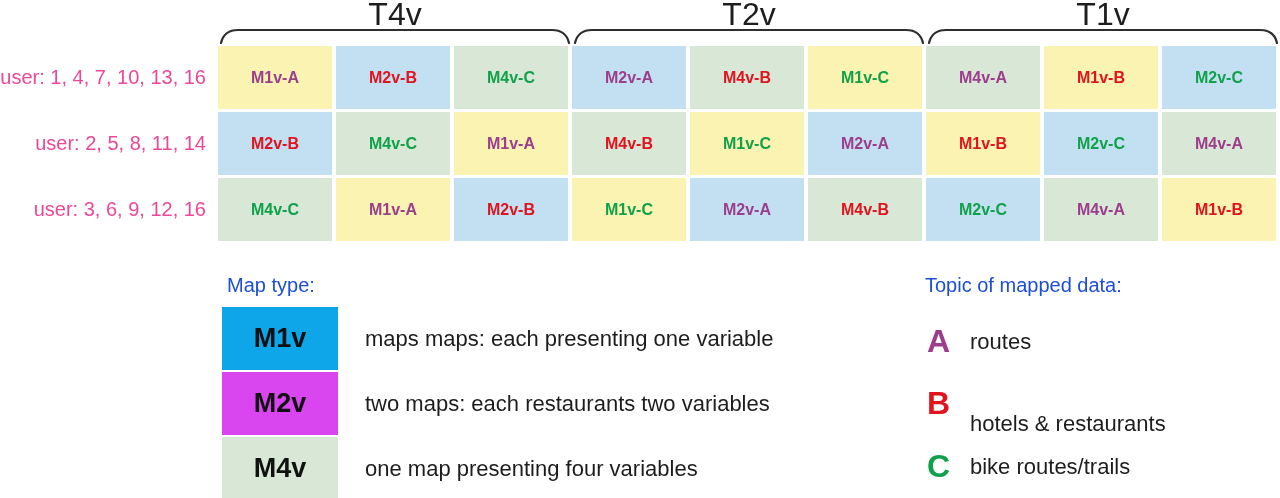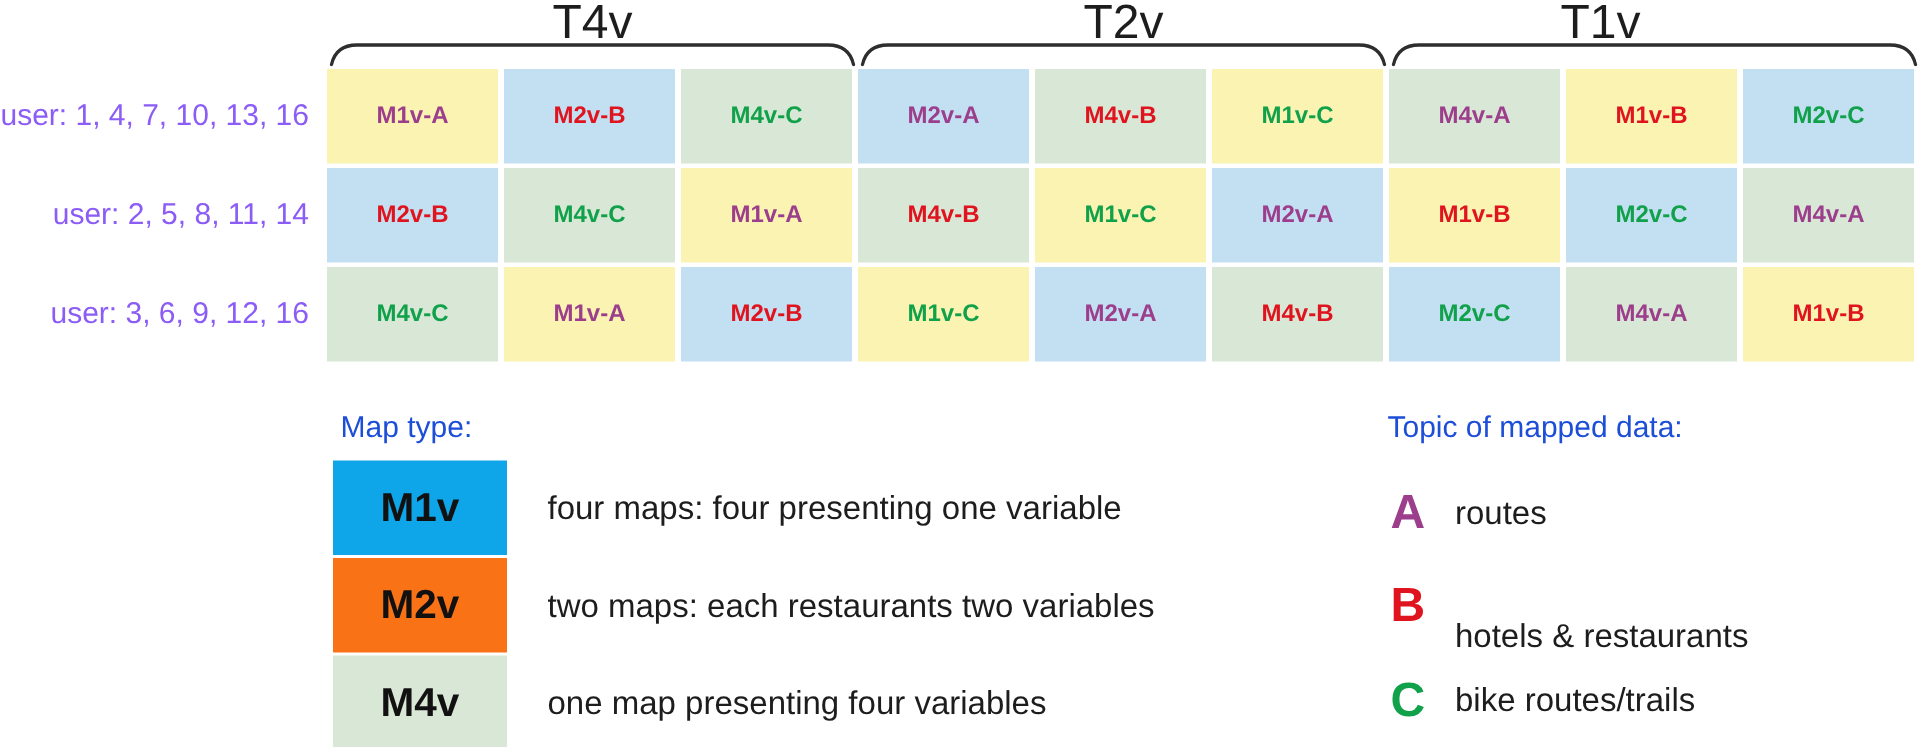--- a/index.html
+++ b/index.html
@@ -19,21 +19,21 @@
     text-align: center; font-size: 32px; line-height: 28px; color: #1d1d1d;
   }
   .group-brace {
     position: absolute; top: 27px; width: 354px; height: 18px; display: block;
   }
 
   
   .row-label {
     position: absolute; left: 0; width: 206px; height: 63px;
     text-align: right; line-height: 63px; font-size: 20px;
-    white-space: nowrap; color: #8b5cf6;
+    white-space: nowrap; color: #ec4899;
   }
   #cells { position: absolute; left: 218px; top: 46px; width: 1062px; height: 195px; }
   .cell {
     position: absolute; width: 114px; height: 63px;
     text-align: center; line-height: 63px;
     font-size: 16px; font-weight: bold;
   }
 
   
   .legend-title {
@@ -58,21 +58,21 @@
     font-size: 22px; white-space: nowrap; color: #1d1d1d;
   }
 </style>
 </head>
 <body>
 
 <div class="stage">
 
   <div class="group-header" style="left:218px">T4v</div>
   <div class="group-header" style="left:572px">T2v</div>
-  <div class="group-header" style="left:890px">T1v</div>
+  <div class="group-header" style="left:926px">T1v</div>
 
   <svg class="group-brace" style="left:218px" viewBox="0 0 354 18">
     <path d="M3,16 Q6,3 20,3 L334,3 Q348,3 351,16" fill="none" stroke="#2e2e2e" stroke-width="2.2" stroke-linecap="round"></path>
   </svg>
   <svg class="group-brace" style="left:572px" viewBox="0 0 354 18">
     <path d="M3,16 Q6,3 20,3 L334,3 Q348,3 351,16" fill="none" stroke="#2e2e2e" stroke-width="2.2" stroke-linecap="round"></path>
   </svg>
   <svg class="group-brace" style="left:926px" viewBox="0 0 354 18">
     <path d="M3,16 Q6,3 20,3 L334,3 Q348,3 351,16" fill="none" stroke="#2e2e2e" stroke-width="2.2" stroke-linecap="round"></path>
   </svg>
@@ -107,24 +107,24 @@
       <div class="cell" style="left: 472px; top: 132px; background: rgb(194, 224, 242); color: rgb(156, 62, 140);">M2v-A</div>
       <div class="cell" style="left: 590px; top: 132px; background: rgb(217, 232, 214); color: rgb(224, 20, 31);">M4v-B</div>
       <div class="cell" style="left: 708px; top: 132px; background: rgb(194, 224, 242); color: rgb(17, 161, 75);">M2v-C</div>
       <div class="cell" style="left: 826px; top: 132px; background: rgb(217, 232, 214); color: rgb(156, 62, 140);">M4v-A</div>
       <div class="cell" style="left: 944px; top: 132px; background: rgb(250, 243, 177); color: rgb(224, 20, 31);">M1v-B</div>
     </div>
 
   <div class="legend-title" style="left:227px; top:270px">Map type:</div>
 
   <div class="swatch" style="top: 307px; background: #0ea5e9;">M1v</div>
-  <div class="swatch" style="top: 372px; background: #f97316;">M2v</div>
+  <div class="swatch" style="top: 372px; background: #d946ef;">M2v</div>
   <div class="swatch" style="top: 437px; background: rgb(217, 232, 214);">M4v</div>
 
-  <div class="map-desc" style="top:307px">four maps: four presenting one variable</div>
+  <div class="map-desc" style="top:307px">maps maps: each presenting one variable</div>
   <div class="map-desc" style="top:372px">two maps: each restaurants two variables</div>
   <div class="map-desc" style="top:437px">one map presenting four variables</div>
 
   <div class="legend-title" style="left:925px; top:270px">Topic of mapped data:</div>
 
   <div class="topic-letter" style="top: 310px; color: rgb(156, 62, 140);">A</div>
   <div class="topic-letter" style="top: 372px; color: rgb(224, 20, 31);">B</div>
   <div class="topic-letter" style="top: 435px; color: rgb(17, 161, 75);">C</div>
 
   <div class="topic-desc" style="top:310px">routes</div>

